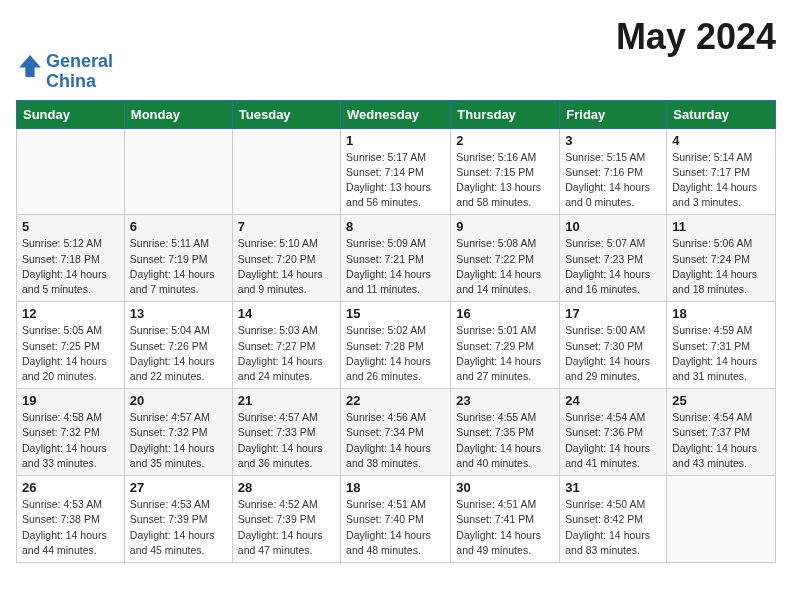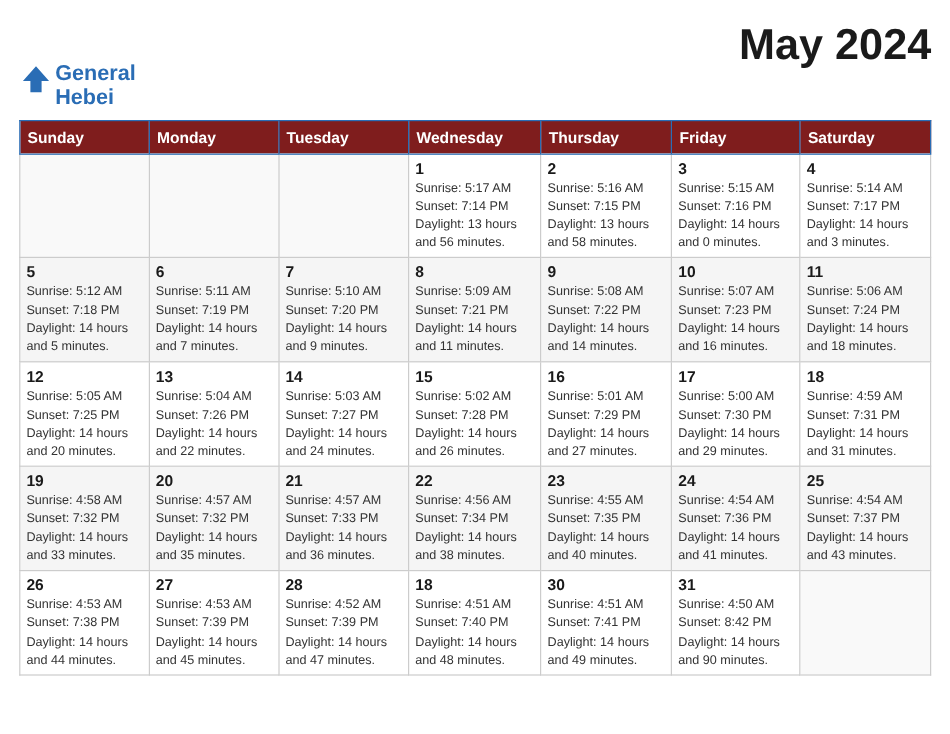--- a/index.html
+++ b/index.html
@@ -47,21 +47,21 @@
     .calendar-subtitle {
       font-size: 16px;
       color: #333;
     }
     table {
       width: 100%;
       border-collapse: collapse;
       font-size: 11px;
     }
     thead tr th {
-      background-color: #7f1d1d;
+      background-color: #15803d;
       color: #fff;
       text-align: left;
       padding: 6px 6px;
       font-size: 13px;
       font-weight: bold;
       border: 1px solid #2a6db5;
     }
     tbody tr td {
       border: 1px solid #ccc;
       vertical-align: top;
@@ -92,21 +92,21 @@
 </head>
 <body>
 
 <div class="header-area">
   <div class="logo">
     <svg class="logo-icon" viewBox="0 0 36 36">
       <polygon points="18,4 32,20 24,20 24,32 12,32 12,20 4,20" fill="#2a6db5"></polygon>
     </svg>
     <div class="logo-text">
       <div><span>General</span></div>
-      <div><span style="color:#2a6db5;">Hebei</span></div>
+      <div><span style="color:#2a6db5;">China</span></div>
     </div>
   </div>
   <div class="title-area">
     <div class="calendar-title">May 2024</div>
   </div>
 </div>
 
 <table>
   <thead>
     <tr>
@@ -247,18 +247,18 @@
         <td>
           <span class="day-number">18</span>
           <div class="day-info"><span>Sunrise: 4:51 AM</span><br><span>Sunset: 7:40 PM</span><br><span>Daylight: 14 hours and 48 minutes.</span></div>
         </td>
         <td>
           <span class="day-number">30</span>
           <div class="day-info"><span>Sunrise: 4:51 AM</span><br><span>Sunset: 7:41 PM</span><br><span>Daylight: 14 hours and 49 minutes.</span></div>
         </td>
         <td>
           <span class="day-number">31</span>
-          <div class="day-info"><span>Sunrise: 4:50 AM</span><br><span>Sunset: 8:42 PM</span><br><span>Daylight: 14 hours and 90 minutes.</span></div>
+          <div class="day-info"><span>Sunrise: 4:50 AM</span><br><span>Sunset: 8:42 PM</span><br><span>Daylight: 14 hours and 83 minutes.</span></div>
         </td>
         <td class="empty-cell"></td>
       </tr>
     </tbody>
 </table>
 
 </body></html>

